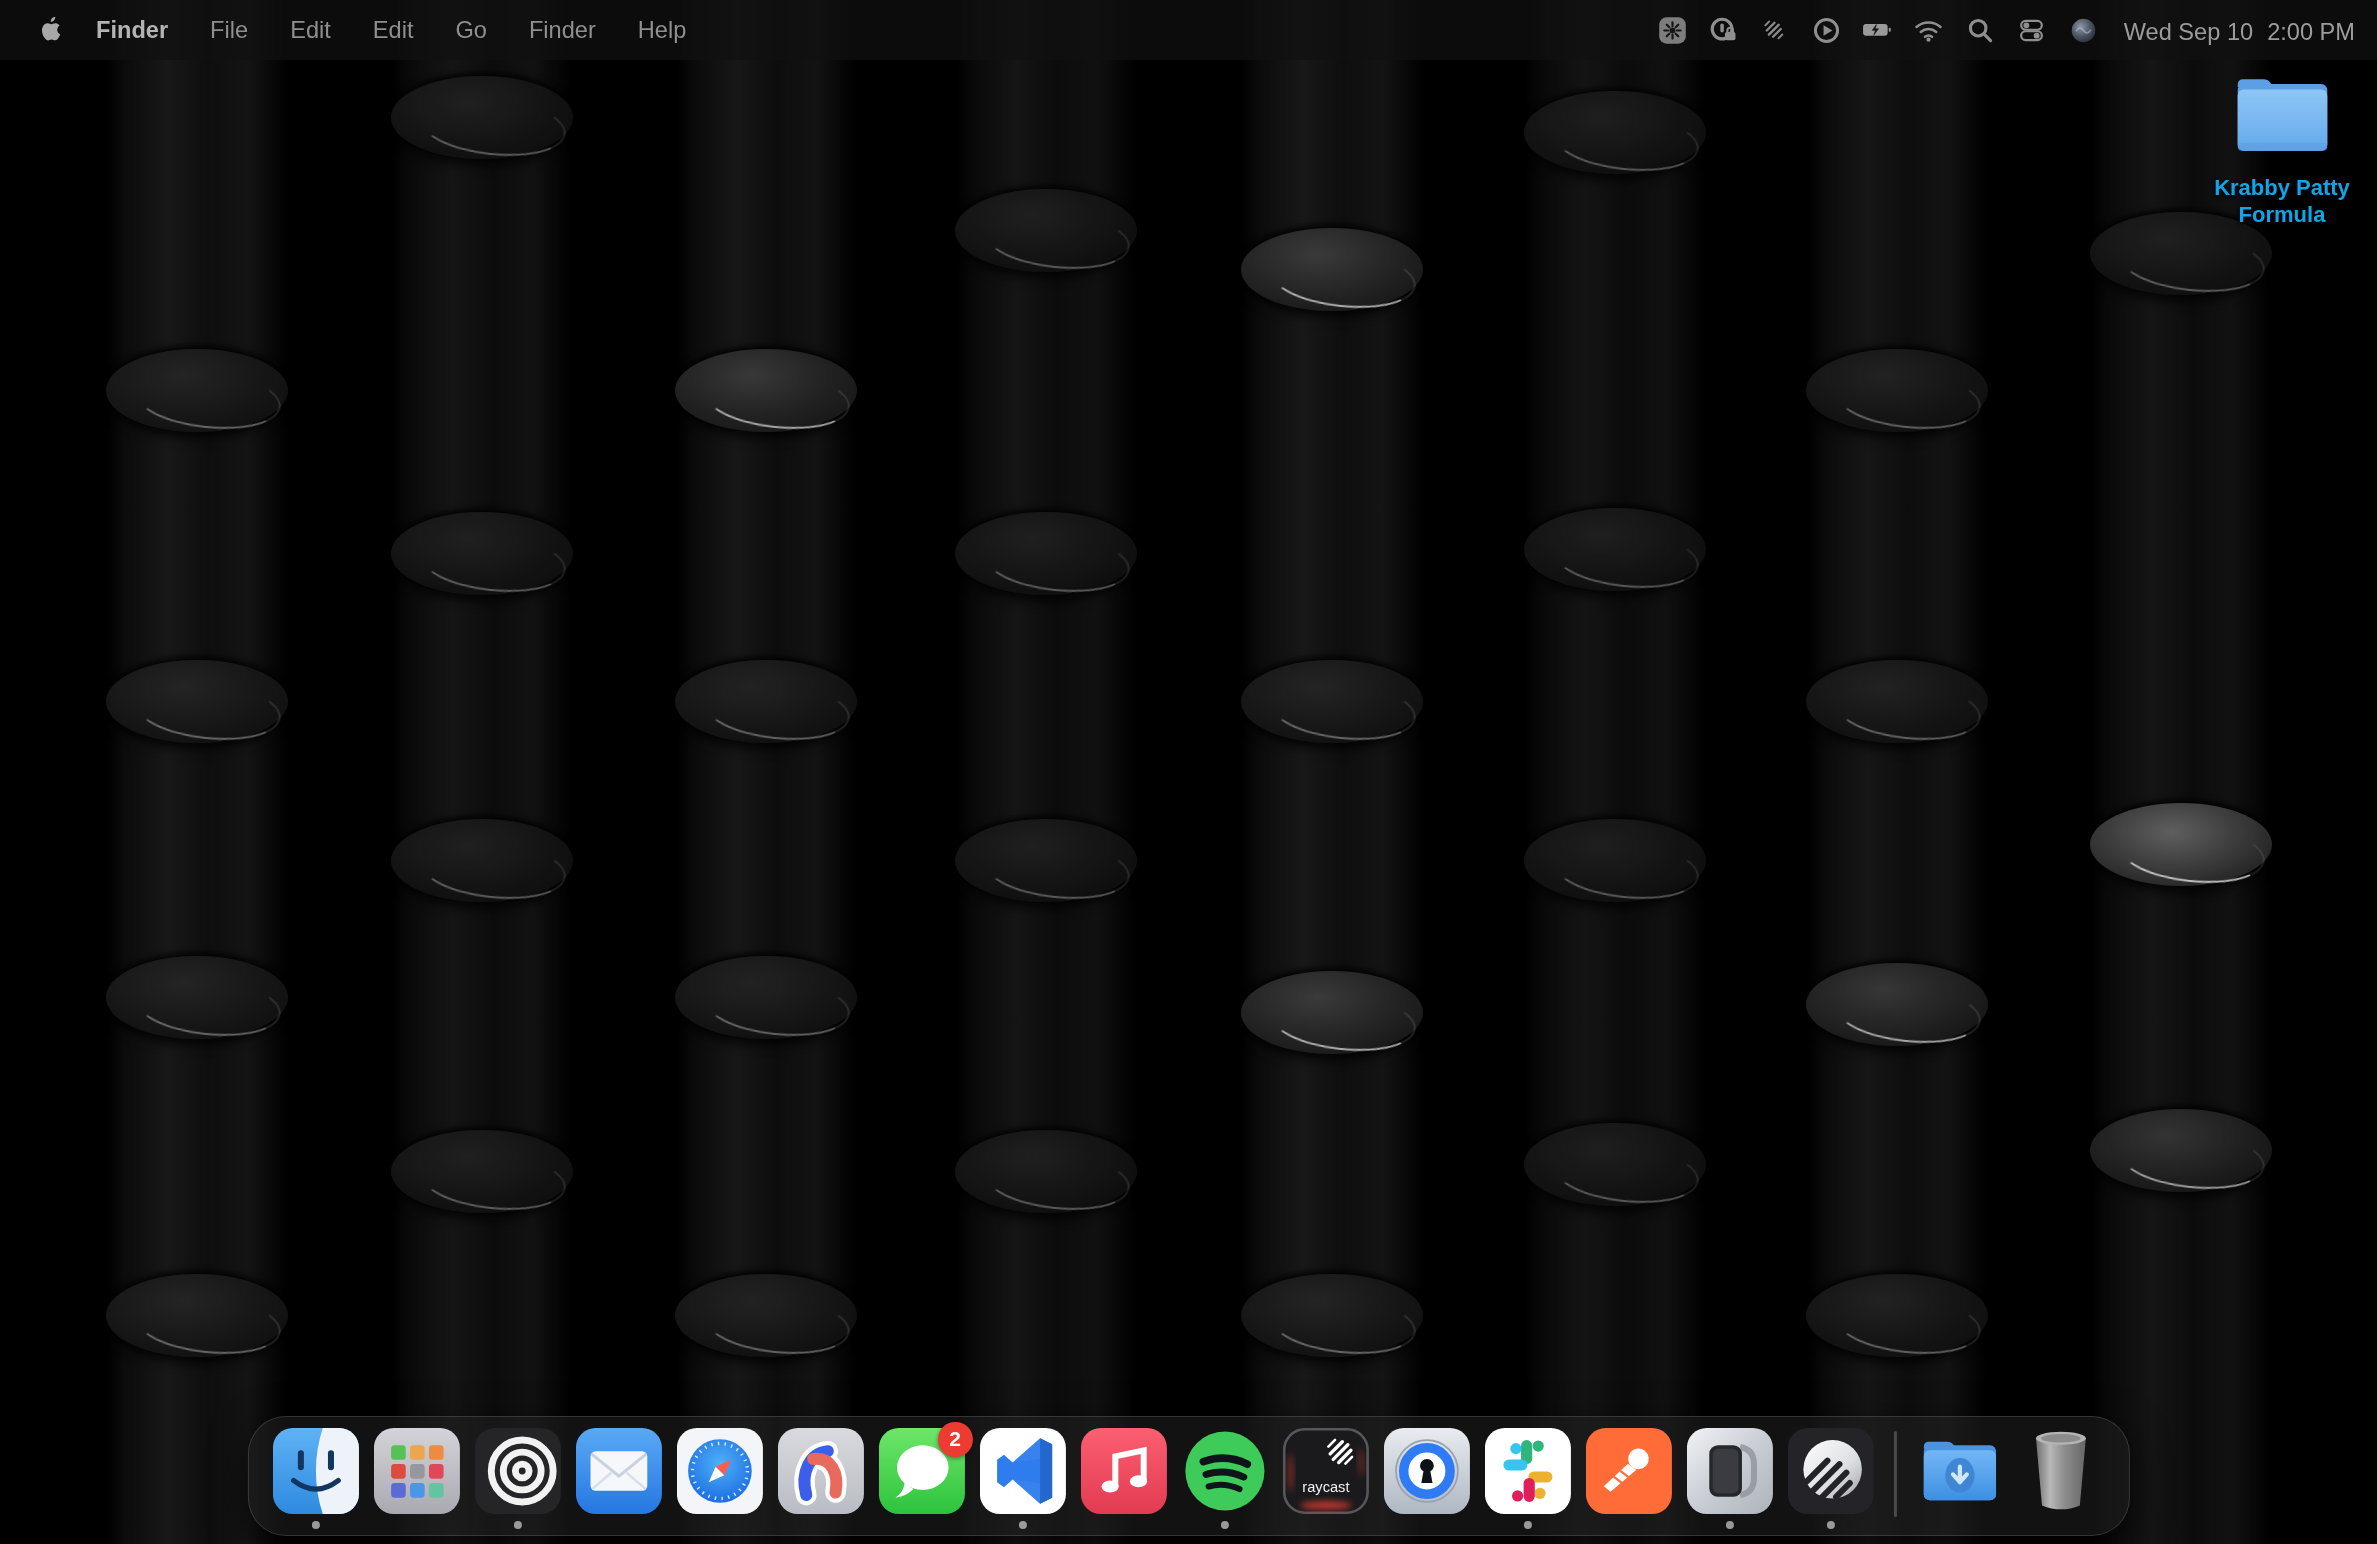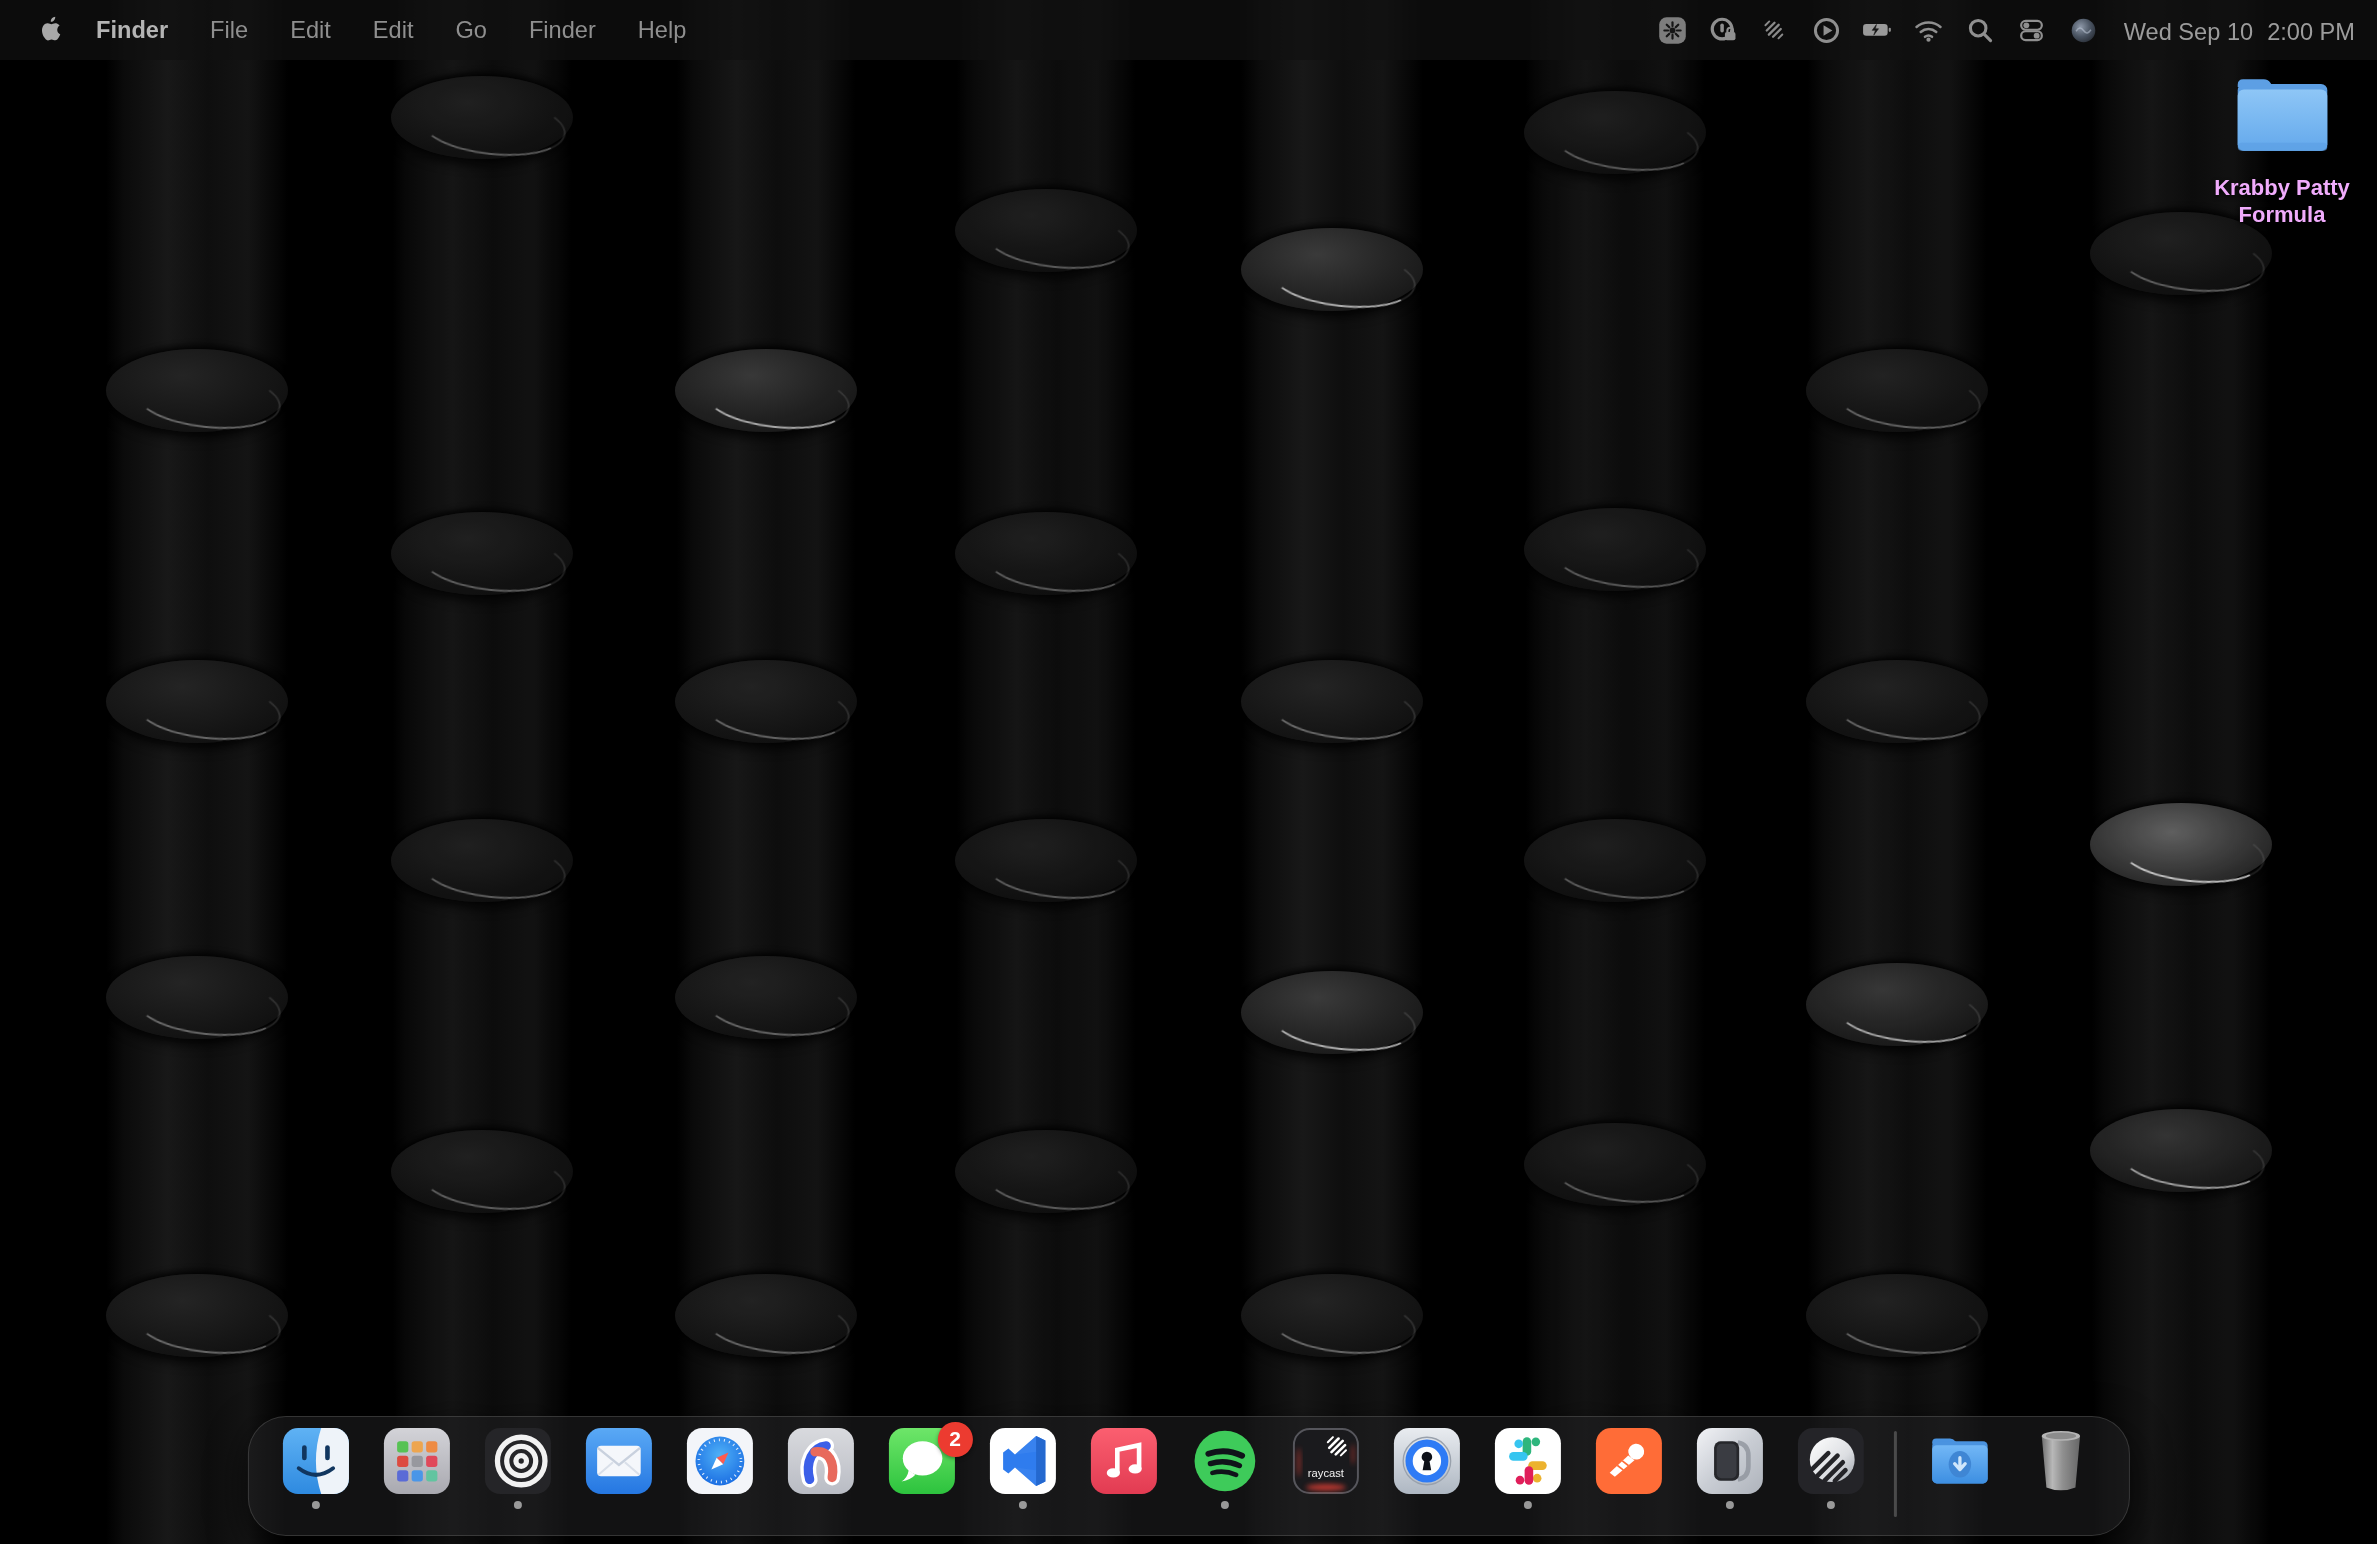--- a/index.html
+++ b/index.html
@@ -32,30 +32,30 @@
   .menu-item { padding:0 21px; color:#8f8f8f;text-align:center; }
   .menu-item.app-name { font-weight:bold; color:#b4b4b4; }
   .mb-right { display:flex; align-items:flex-end; padding-right:22px; gap:20.4px; }
   .st-icon { width:31px; height:31px; display:flex; align-items:center; justify-content:center; }
   .st-icon svg { display:block; }
   .clock { display:flex; gap:14px; color:#9c9c9c; margin-left:4.7px; }
 
   
   .desktop-icon { position:absolute; top:72px; left:2200px; width:164px; z-index:20;
     display:flex; flex-direction:column; align-items:center; }
-  .desktop-icon .flabel { margin-top:20.4px; color:#f0abfc; font-weight:bold; font-size:22px;
+  .desktop-icon .flabel { margin-top:20.4px; color:#0ea5e9; font-weight:bold; font-size:22px;
     line-height:27px; text-align:center; text-shadow:0 1.6px 4.7px rgba(0,0,0,.95); width:157px; }
 
   
   .dock { position:absolute; left:50%; transform:translateX(-50%); bottom:7.9px; height:120px;
     z-index:60; display:flex; align-items:flex-start; padding:11px 17.3px 0 17.3px;
     background:rgba(32,32,34,.55); border:1.6px solid rgba(140,140,140,.28); border-radius:38px;
     box-shadow:0 11px 39px rgba(0,0,0,.6); }
   .dock-item { width:101px; display:flex; flex-direction:column; align-items:center; position:relative; }
-  .app-icon { width:86px; height:66px; position:relative; }
+  .app-icon { width:86px; height:86px; position:relative; }
   .app-icon svg { width:100%; height:100%; display:block; }
   .run-dot { width:7.9px; height:7.9px; border-radius:50%; margin-top:7px; background:transparent; }
   .running .run-dot { background:rgba(225,225,225,.65); }
   .badge { position:absolute; top:-6.3px; right:0px; min-width:35px; height:35px; border-radius:17.3px;
     background:#ec3b30; color:#fff; font-size:21px; font-weight:bold;
     display:flex; align-items:center; justify-content:center; padding:0 7.9px;
     box-shadow:0 1.6px 4.7px rgba(0,0,0,.4); }
   .dock-sep { width:2.4px; height:86px; margin:3.1px 12.6px 0 12.6px; background:rgba(200,200,200,.28); border-radius:1.6px; }
 </style>
 </head>

